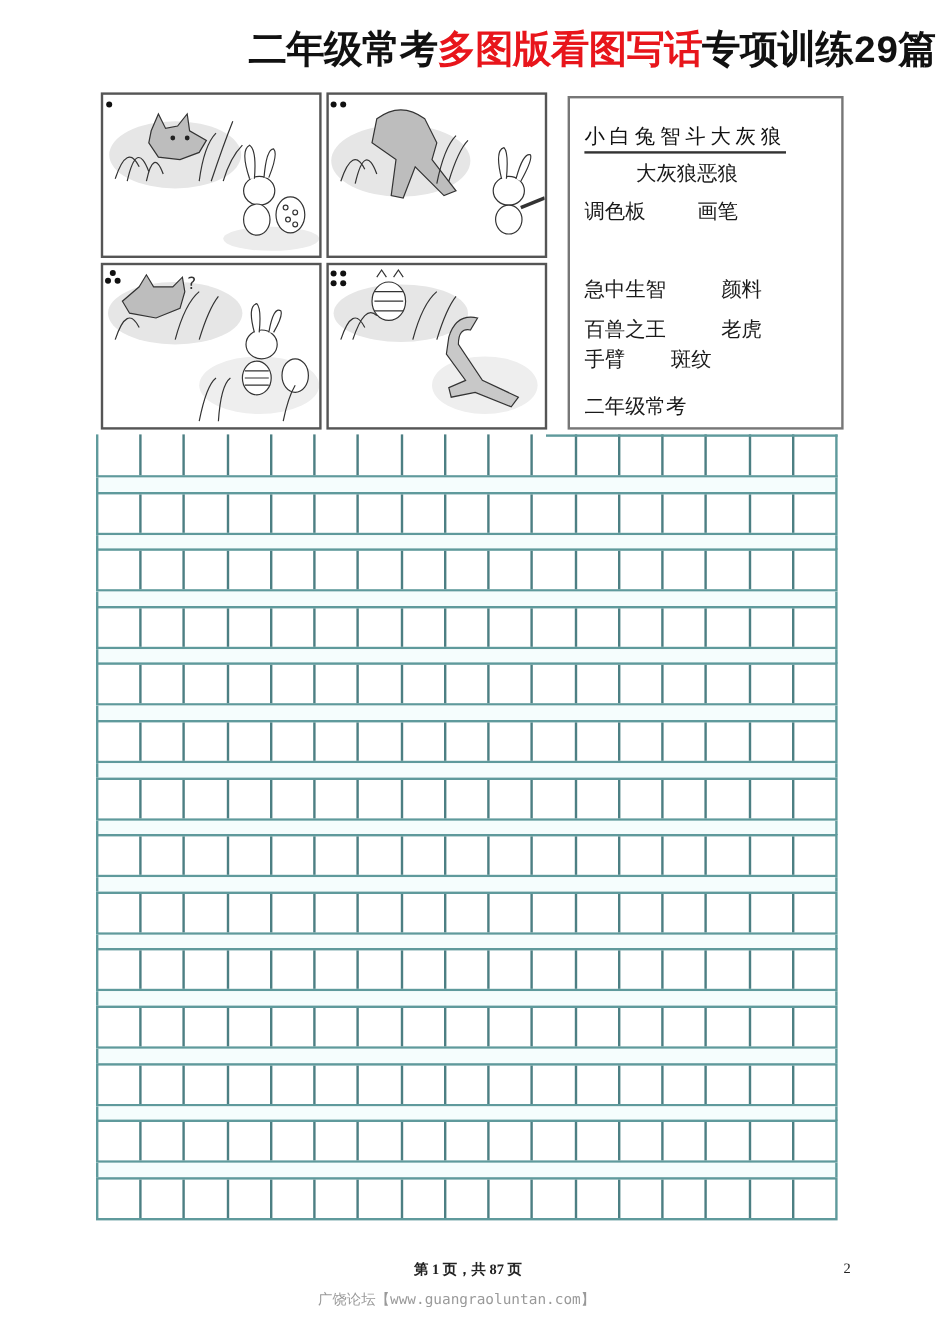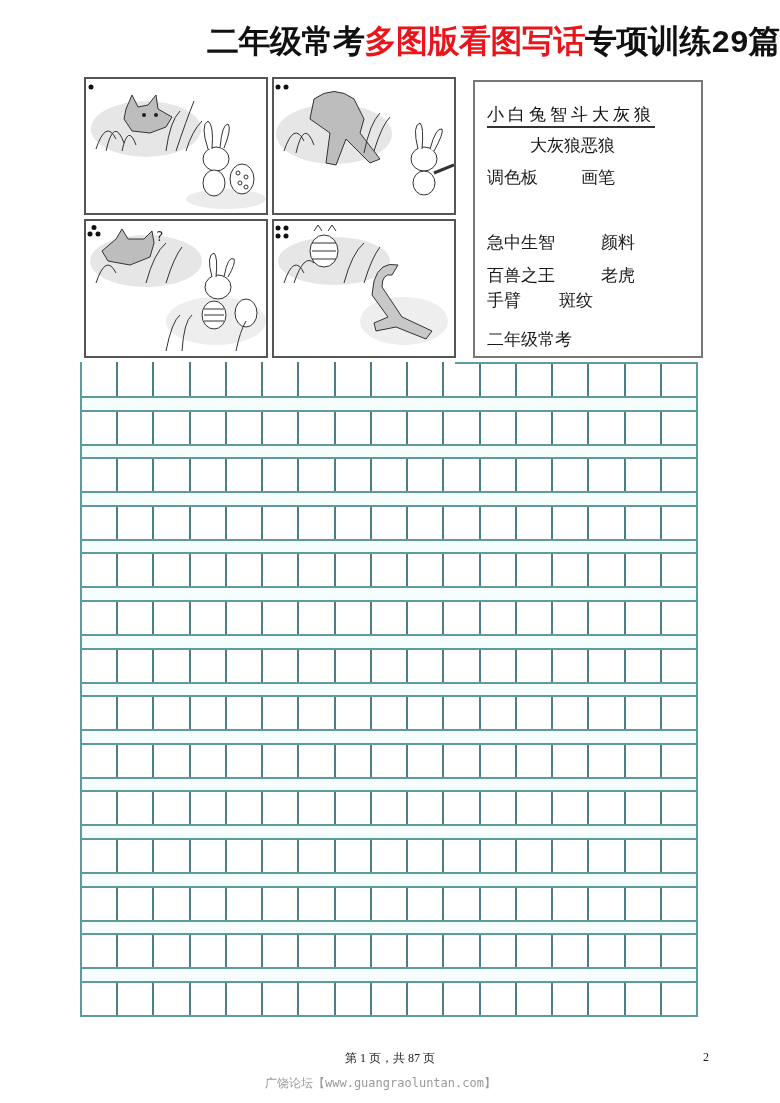--- a/index.html
+++ b/index.html
@@ -58,21 +58,21 @@
     line-height: 24px; border-bottom: 2px solid #333; padding-right: 0px; white-space: nowrap; text-align: right;
   }
   .word-line {
     position: absolute; left: 12px; font-family: "DejaVu Serif", serif;
     font-size: 17px; line-height: 24px; white-space: nowrap; color: #1a1a1a;
   }
   .word-line span { display: inline-block; }
 
   .footer-page {
     position: absolute; left: 0; width: 780px; top: 1050px; text-align: center;
-    font-family: "Liberation Serif", serif; font-size: 12px; color: #222; padding-right: 0px;
+    font-family: "Liberation Serif", serif; font-size: 12px; color: #222; padding-right: 0px; font-weight: bold;
   }
   .footer-num {
     position: absolute; left: 703px; top: 1050px; font-family: "Liberation Serif", serif;
     font-size: 12px; color: #222;
   }
   .footer-watermark {
     position: absolute; left: 255px; top: 1075px; font-family: "DejaVu Sans Mono", monospace;
     font-size: 12px; color: #9a9a9a; white-space: nowrap; margin-left: 10px;
   }
 </style>

